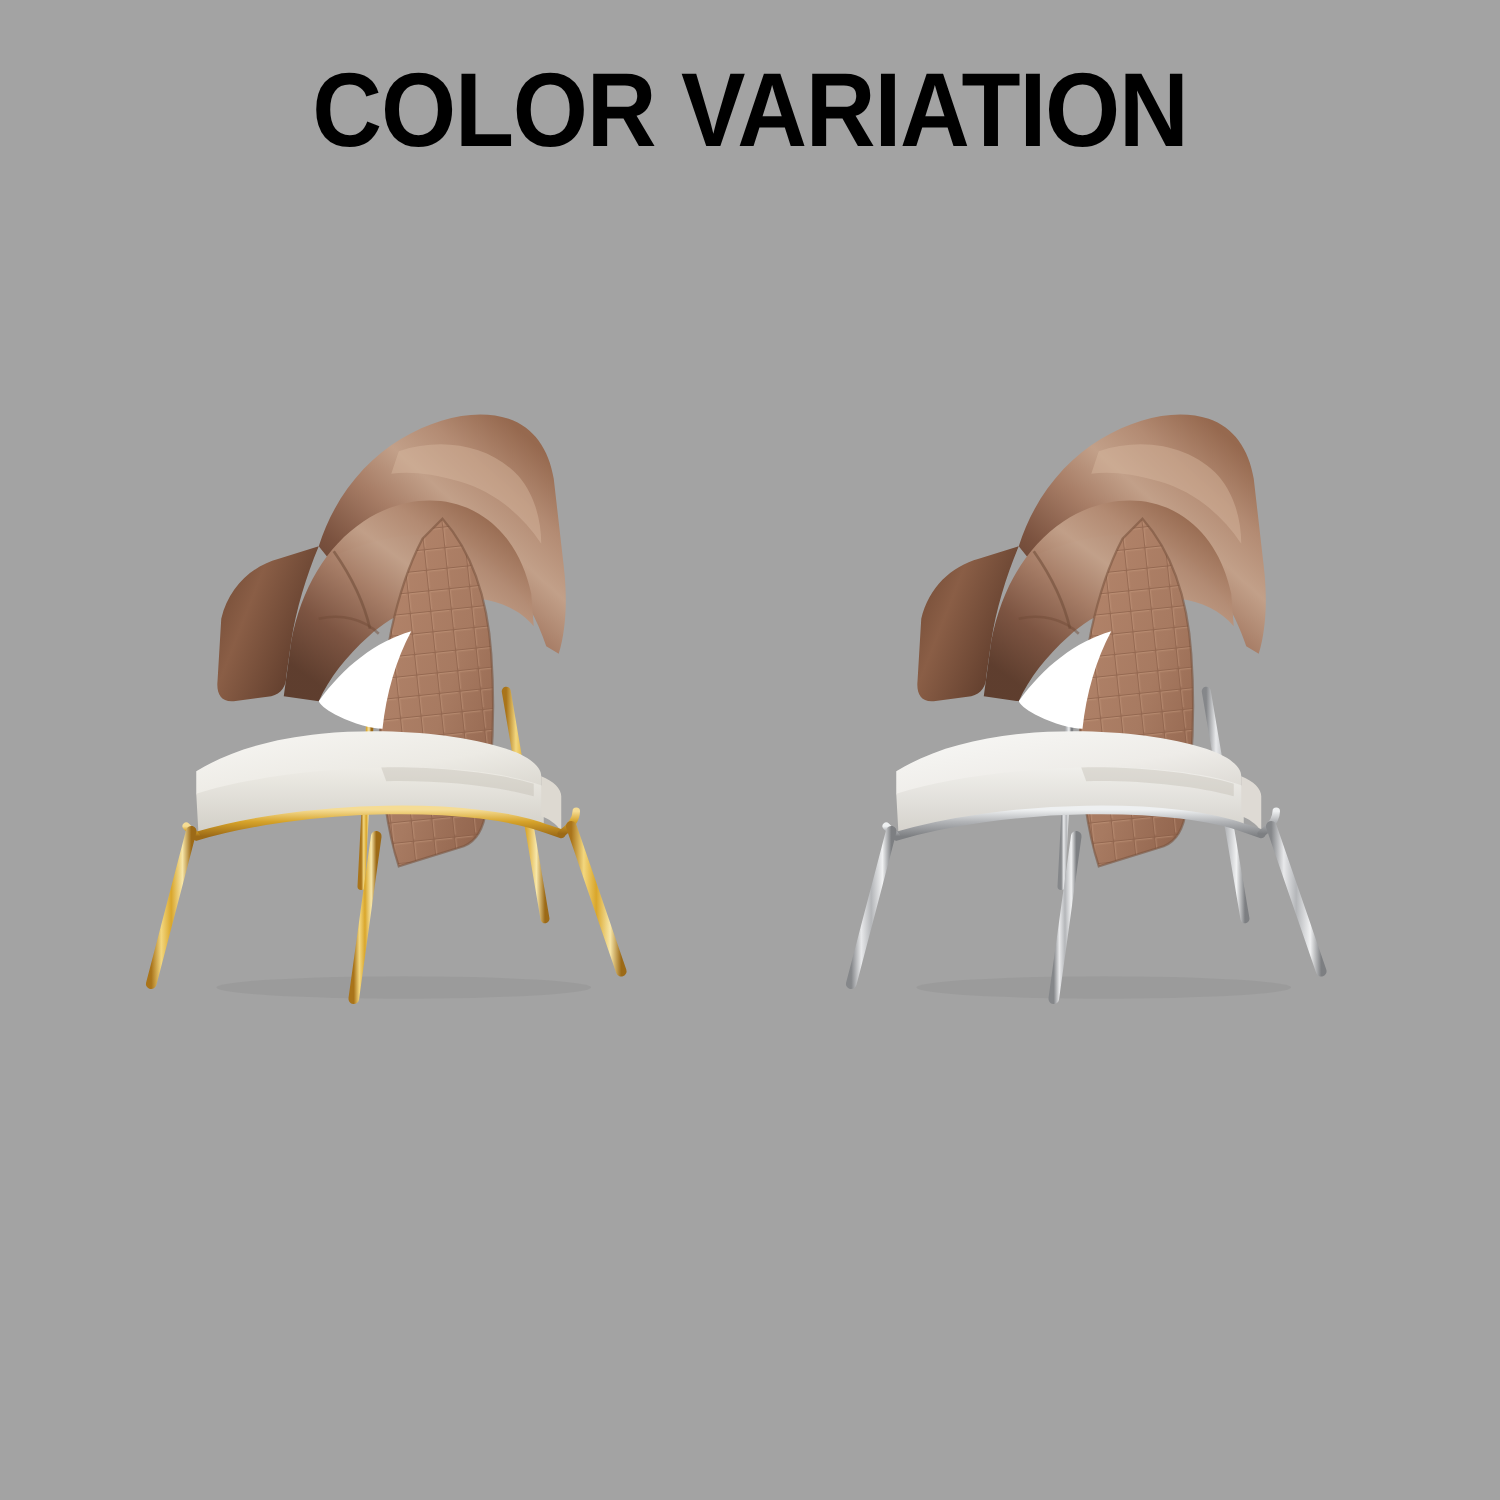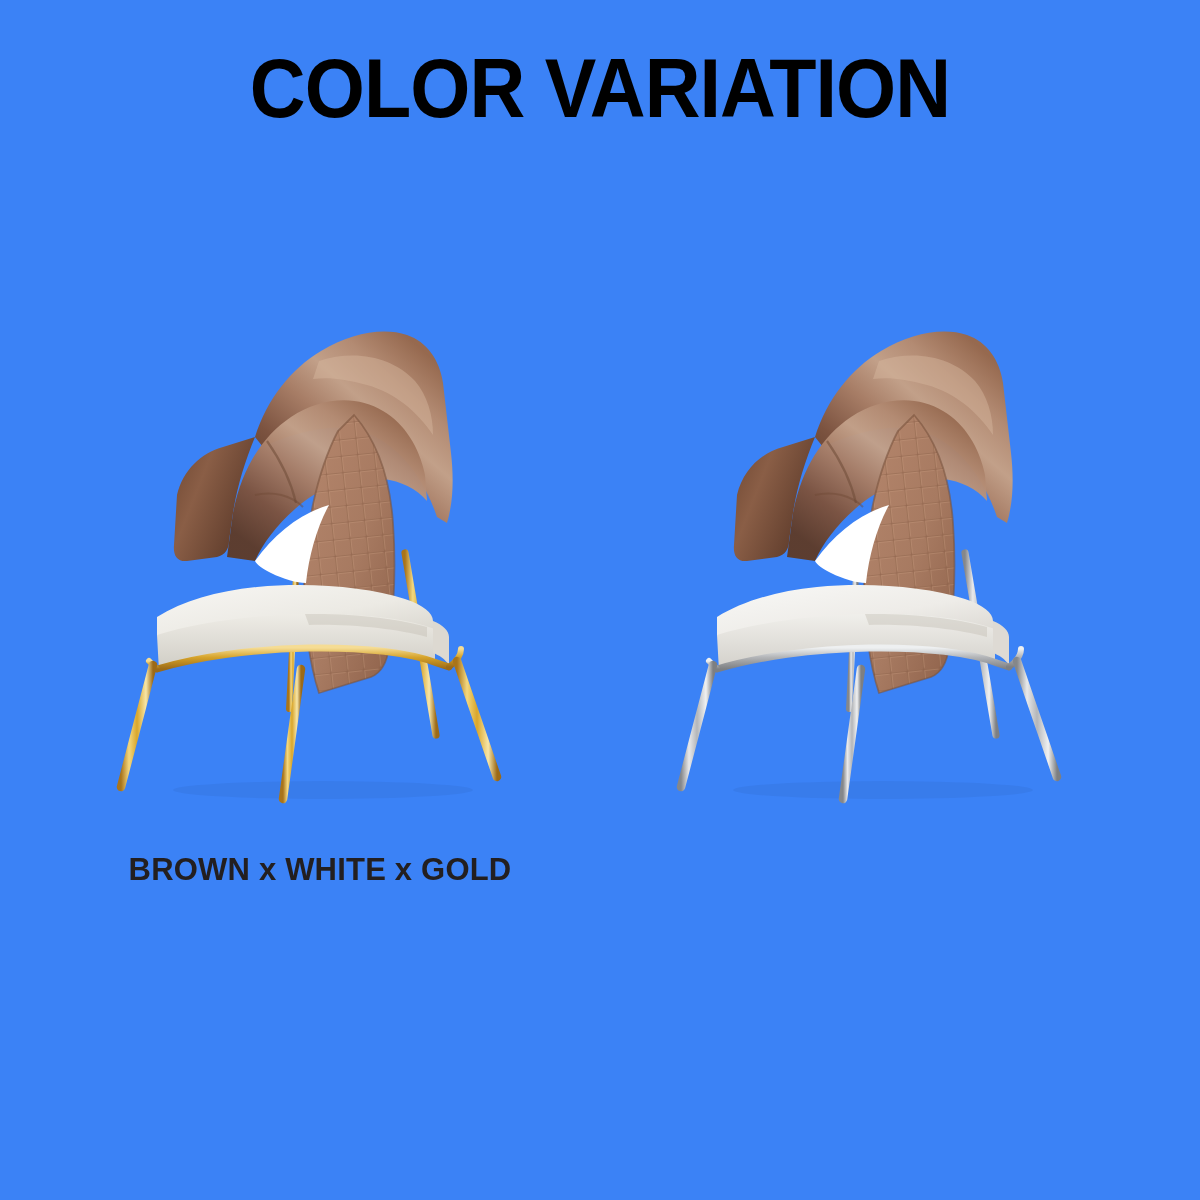--- a/index.html
+++ b/index.html
@@ -8,21 +8,21 @@
     padding: 0;
     background: #ffffff;
   }
   body {
     font-family: "Liberation Sans", sans-serif;
   }
   .page {
     position: relative;
     width: 1200px;
     height: 1200px;
-    background: #3b82f6;
+    background: #a3a3a3;
     overflow: hidden;
   }
   .page-title {
     position: absolute;
     top: 46px;
     left: 0;
     width: 1200px;
     text-align: center;
     font-family: "Liberation Sans Narrow", "Liberation Sans", sans-serif;
     font-weight: 700;
@@ -194,21 +194,20 @@
           <path d="M52 404 L44 396" stroke="url(#g-metal-h)" stroke-width="6" fill="none" stroke-linecap="round"></path>
           <path d="M344 402 C352 396 356 390 356 384" stroke="url(#g-metal-h)" stroke-width="6" fill="none" stroke-linecap="round"></path>
 
           <path d="M48 400 L16 522" stroke="url(#g-metal-v)" stroke-width="8.5" stroke-linecap="round" fill="none"></path>
 
           <path d="M196 404 L178 534" stroke="url(#g-metal-v)" stroke-width="8.5" stroke-linecap="round" fill="none"></path>
 
           <path d="M352 396 L392 512" stroke="url(#g-metal-v)" stroke-width="8.5" stroke-linecap="round" fill="none"></path>
         </svg>
       </div>
-      <div class="variant-caption">BROWN x WHITE x GOLD</div>
     </div>
 
     <div class="variant">
       <div class="chair-stage">
         <svg viewBox="0 0 430 545" xmlns="http://www.w3.org/2000/svg">
           <defs>
             <linearGradient id="s-back" x1="0.12" y1="0.9" x2="0.85" y2="0.1">
               <stop offset="0%" stop-color="#5d3c2c"></stop>
               <stop offset="22%" stop-color="#7c5340"></stop>
               <stop offset="45%" stop-color="#a77d66"></stop>

